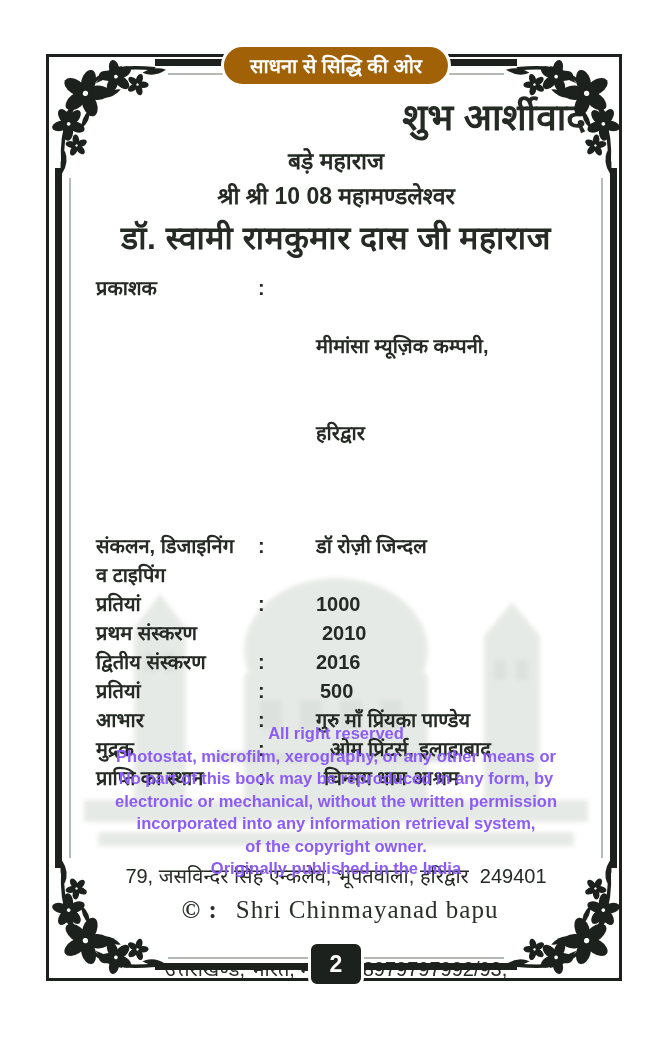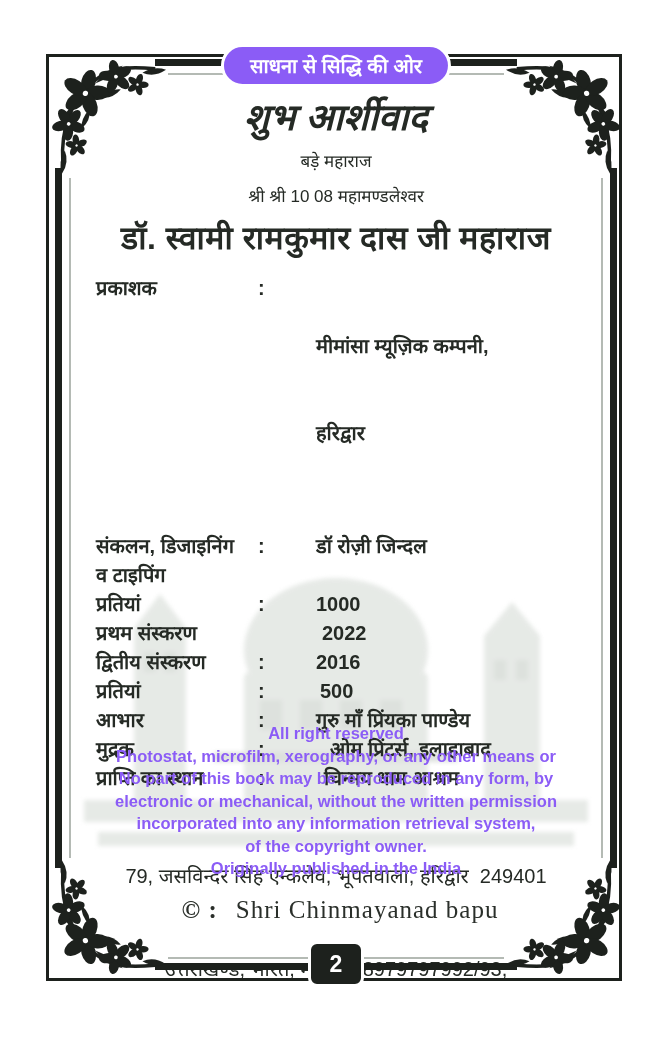--- a/index.html
+++ b/index.html
@@ -21,35 +21,35 @@
   .gline.right{top:178px;bottom:180px;right:69px;width:2px;}
 
   .corner{position:absolute;width:118px;height:118px;z-index:4;pointer-events:none;}
   .corner.tl{left:50px;top:58px;}
   .corner.tr{right:50px;top:58px;transform:scaleX(-1);}
   .corner.bl{left:50px;bottom:62px;transform:scaleY(-1);}
   .corner.br{right:50px;bottom:62px;transform:scale(-1,-1);}
 
   
   .ribbon{position:absolute;top:44px;left:50%;transform:translateX(-50%);
-          background:#8b5cf6;color:#ffffff;border:3px solid #ffffff;border-radius:22px;
+          background:#a16207;color:#ffffff;border:3px solid #ffffff;border-radius:22px;
           padding:5px 26px;font-size:20px;font-weight:bold;white-space:nowrap;z-index:6;}
   .page-badge{position:absolute;bottom:51px;left:50%;transform:translateX(-50%);
           width:50px;height:40px;background:#1d211d;color:#fff;border:3px solid #ffffff;
           border-radius:9px;display:flex;align-items:center;justify-content:center;
           font-size:23px;font-weight:bold;z-index:6;}
 
   
   .watermark{position:absolute;left:64px;top:532px;width:544px;height:356px;z-index:1;
              opacity:.55;filter:blur(2px);pointer-events:none;}
 
   
   .content{position:absolute;left:86px;right:86px;top:92px;z-index:2;}
-  .t-blessing{font-size:37px;line-height:52px;font-weight:bold;text-align:center;font-style:italic;}
-  .t-sub{font-size:17px;line-height:35px;font-weight:normal;text-align:center;}
+  .t-blessing{font-size:37px;line-height:52px;font-weight:bold;text-align:right;}
+  .t-sub{font-size:23px;line-height:35px;font-weight:bold;text-align:center;}
   .t-name{font-size:32px;line-height:48px;font-weight:bold;text-align:center;letter-spacing:.5px;}
 
   .details{margin:12px 0 0 10px;font-size:20px;line-height:29px;}
   .drow{display:grid;grid-template-columns:156px 56px 1fr;font-weight:bold;}
   .dlab{padding-right:4px;}
   .dsep{padding-left:6px;align-self:start;}
   .dval{padding-left:8px;white-space:pre-wrap;align-self:start;}
   .row-gap{height:26px;}
 
   .address{margin-top:6px;text-align:center;font-size:20px;line-height:31px;white-space:pre-wrap;}
@@ -169,21 +169,21 @@
         <div class="dval">डॉ रोज़ी जिन्दल</div>
       </div>
       <div class="drow">
         <div class="dlab">प्रतियां</div>
         <div class="dsep">:</div>
         <div class="dval">1000</div>
       </div>
       <div class="drow">
         <div class="dlab">प्रथम संस्करण</div>
         <div class="dsep"></div>
-        <div class="dval" style="padding-left:14px">2022</div>
+        <div class="dval" style="padding-left:14px">2010</div>
       </div>
       <div class="drow">
         <div class="dlab">द्वितीय संस्करण</div>
         <div class="dsep">:</div>
         <div class="dval">2016</div>
       </div>
       <div class="drow">
         <div class="dlab">प्रतियां</div>
         <div class="dsep">:</div>
         <div class="dval" style="padding-left:12px">500</div>

